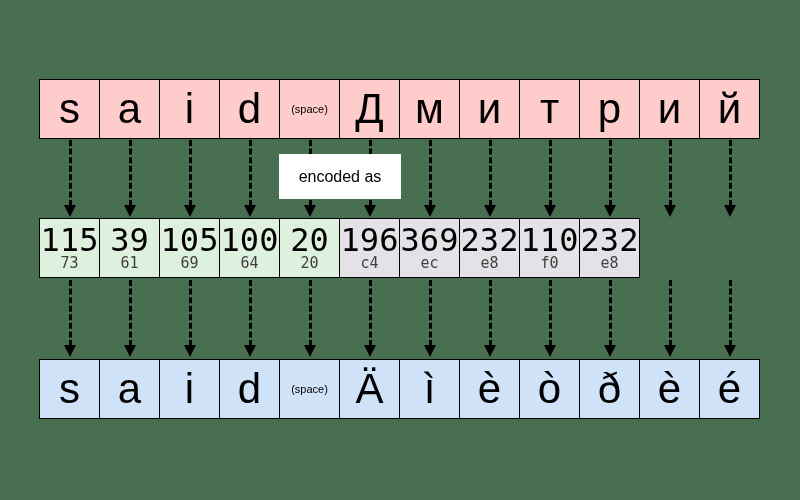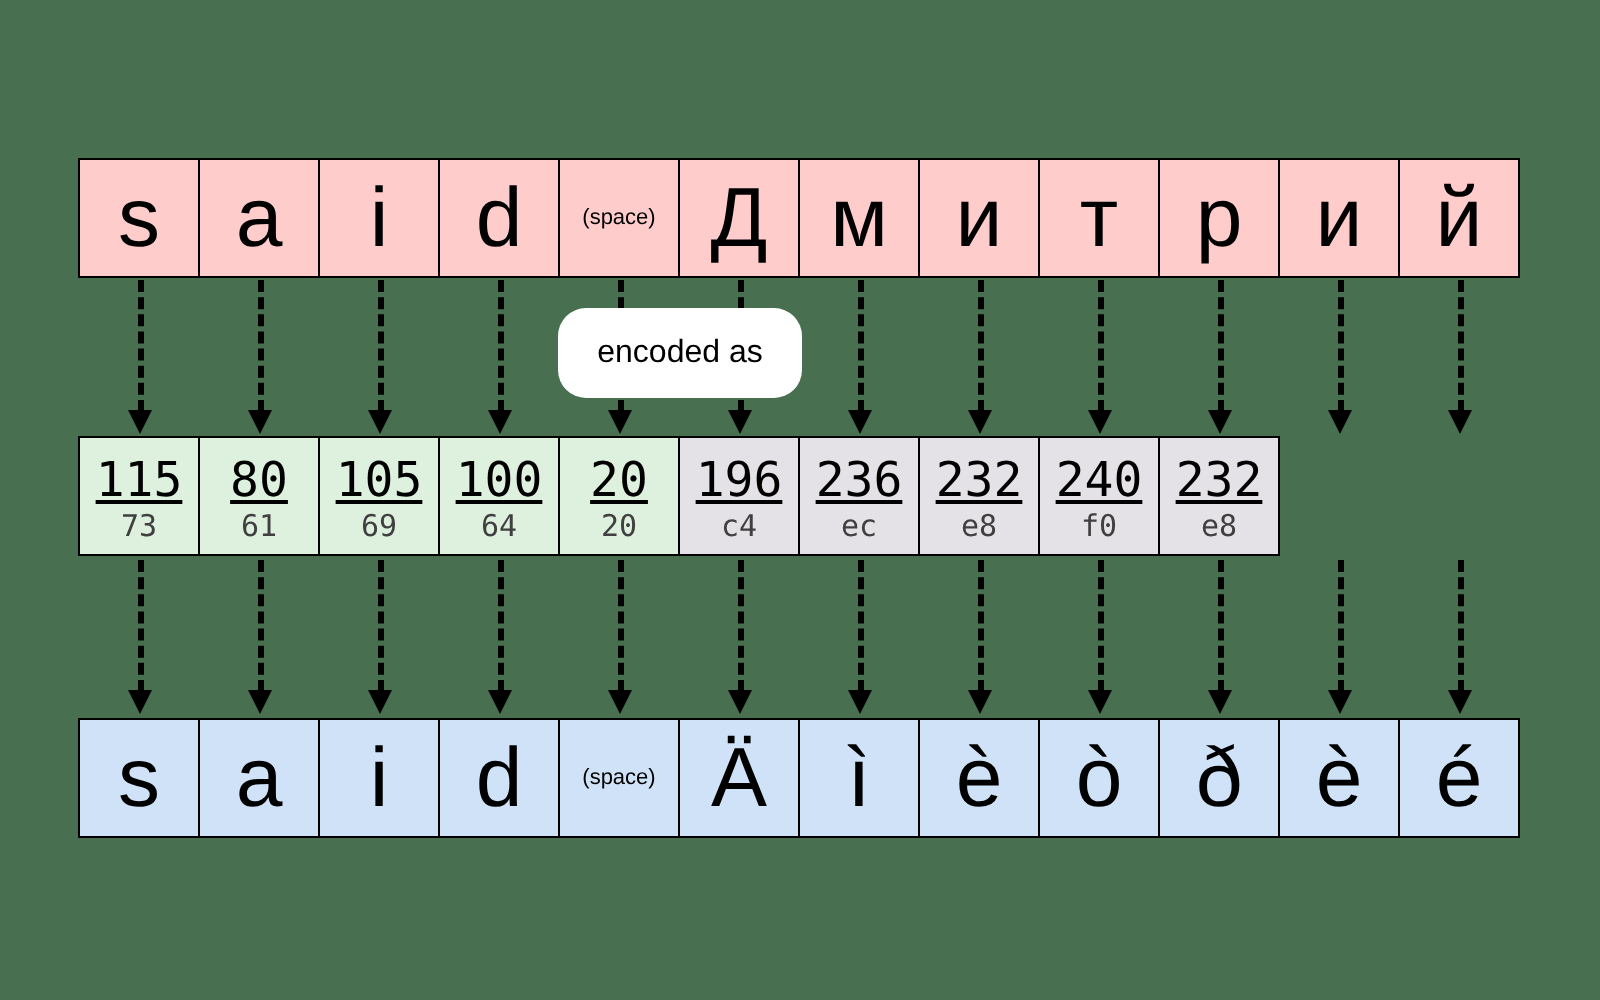--- a/index.html
+++ b/index.html
@@ -18,29 +18,28 @@
     border:1px solid var(--border,#000);
     display:flex;align-items:center;justify-content:center;
   }
   .row-source .cell{background:var(--source-cell,#ffcccc);}
   .row-decoded .cell{background:var(--decoded-cell,#cfe2f7);}
   .byte-cell{flex-direction:column;font-family:"DejaVu Sans Mono",monospace;}
   .byte-cell.ascii{background:var(--byte-ascii-cell,#def0de);}
   .byte-cell.high{background:var(--byte-high-cell,#e4e2e6);}
   .char{font-size:42px;line-height:1;}
   .space-cell .char{font-size:11px;}
-  .byte-dec{font-size:24px;line-height:30px;text-decoration:underline;}
+  .byte-dec{font-size:32px;line-height:30px;}
   .byte-hex{font-size:15px;line-height:17px;color:#404040;}
   .arrow-line{position:absolute;width:0;border-left:3px dashed var(--border,#000);z-index:1;}
   .arrow-head{position:absolute;width:0;height:0;border:6px solid transparent;border-bottom:none;border-top:12px solid var(--border,#000);z-index:1;}
   .label{
     position:absolute;background:var(--label-background,#fff);z-index:5;
     display:flex;flex-direction:column;align-items:center;justify-content:center;
     text-align:right;
-    border-radius:14px;
   }
   .label-encoded{left:279px;top:154px;width:122px;height:45px;}
   .label-decoded{left:268px;top:295px;width:142px;height:47px;}
   .label-caption{font-size:16px;line-height:19px;white-space:nowrap;width:max-content;}
   .label-name{font-size:26px;line-height:25px;white-space:nowrap;width:max-content;}
 </style>
 </head>
 <body>
 
 <div class="stage">
@@ -87,49 +86,49 @@
   <div class="label label-encoded">
     <div class="label-caption">encoded as</div>
   </div>
 
   <div class="row row-bytes">
     <div class="cell byte-cell ascii">
         <span class="byte-dec">115</span>
         <span class="byte-hex">73</span>
       </div>
     <div class="cell byte-cell ascii">
-        <span class="byte-dec">80</span>
+        <span class="byte-dec">39</span>
         <span class="byte-hex">61</span>
       </div>
     <div class="cell byte-cell ascii">
         <span class="byte-dec">105</span>
         <span class="byte-hex">69</span>
       </div>
     <div class="cell byte-cell ascii">
         <span class="byte-dec">100</span>
         <span class="byte-hex">64</span>
       </div>
     <div class="cell byte-cell ascii">
         <span class="byte-dec">20</span>
         <span class="byte-hex">20</span>
       </div>
     <div class="cell byte-cell high">
         <span class="byte-dec">196</span>
         <span class="byte-hex">c4</span>
       </div>
     <div class="cell byte-cell high">
-        <span class="byte-dec">236</span>
+        <span class="byte-dec">369</span>
         <span class="byte-hex">ec</span>
       </div>
     <div class="cell byte-cell high">
         <span class="byte-dec">232</span>
         <span class="byte-hex">e8</span>
       </div>
     <div class="cell byte-cell high">
-        <span class="byte-dec">240</span>
+        <span class="byte-dec">110</span>
         <span class="byte-hex">f0</span>
       </div>
     <div class="cell byte-cell high">
         <span class="byte-dec">232</span>
         <span class="byte-hex">e8</span>
       </div>
   </div>
 
 
   <div class="row row-decoded">

